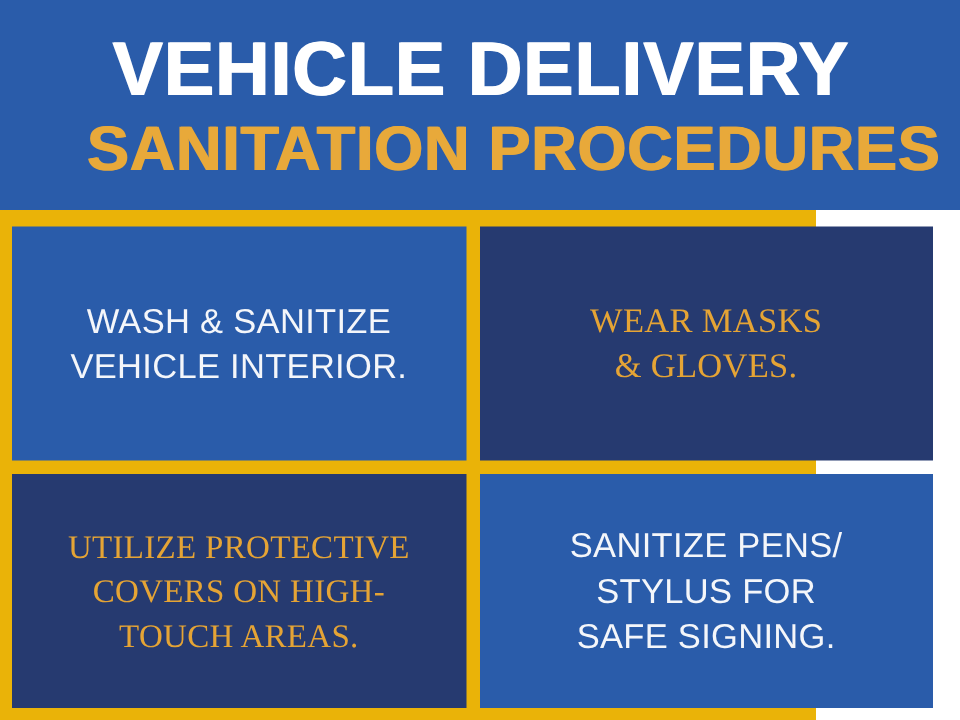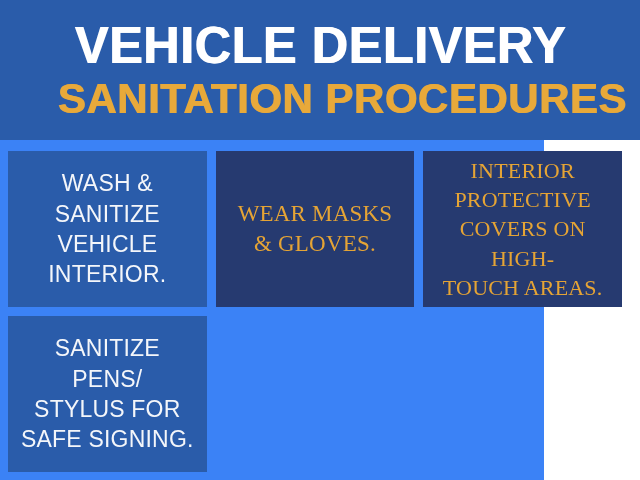--- a/index.html
+++ b/index.html
@@ -13,21 +13,21 @@
     overflow: hidden;
     background: #ffffff;
     font-family: "Liberation Sans", sans-serif;
     -webkit-font-smoothing: antialiased;
   }
 
   .poster {
     position: relative;
     width: 544px;
     height: 480px;
-    background: #3b82f6;
+    background: #eab308;
     box-sizing: border-box;
   }
 
   
   .header-band {
     position: absolute;
     left: 0;
     top: 0;
     width: 640px;
     height: 140px;
@@ -69,21 +69,21 @@
   }
 
   
   .grid {
     position: absolute;
     left: 8px;
     top: 151px;
     width: 614px;
     height: 321px;
     display: grid;
-    grid-template-columns: 1fr 1fr 1fr;
+    grid-template-columns: 1fr 1fr;
     grid-template-rows: 1fr 1fr;
     column-gap: 9px;
     row-gap: 9px;
   }
 
   .card {
     display: flex;
     align-items: center;
     justify-content: center;
     box-sizing: border-box;
@@ -126,21 +126,21 @@
       <div class="card-text text-white">WASH &amp; SANITIZE
 VEHICLE INTERIOR.</div>
     </div>
 
     <div class="card card-navy card-2">
       <div class="card-text text-gold">WEAR MASKS
 &amp; GLOVES.</div>
     </div>
 
     <div class="card card-navy card-3">
-      <div class="card-text text-gold">INTERIOR PROTECTIVE
+      <div class="card-text text-gold">UTILIZE PROTECTIVE
 COVERS ON HIGH-
 TOUCH AREAS.</div>
     </div>
 
     <div class="card card-blue card-4">
       <div class="card-text text-white">SANITIZE PENS/
 STYLUS FOR
 SAFE SIGNING.</div>
     </div>
 

